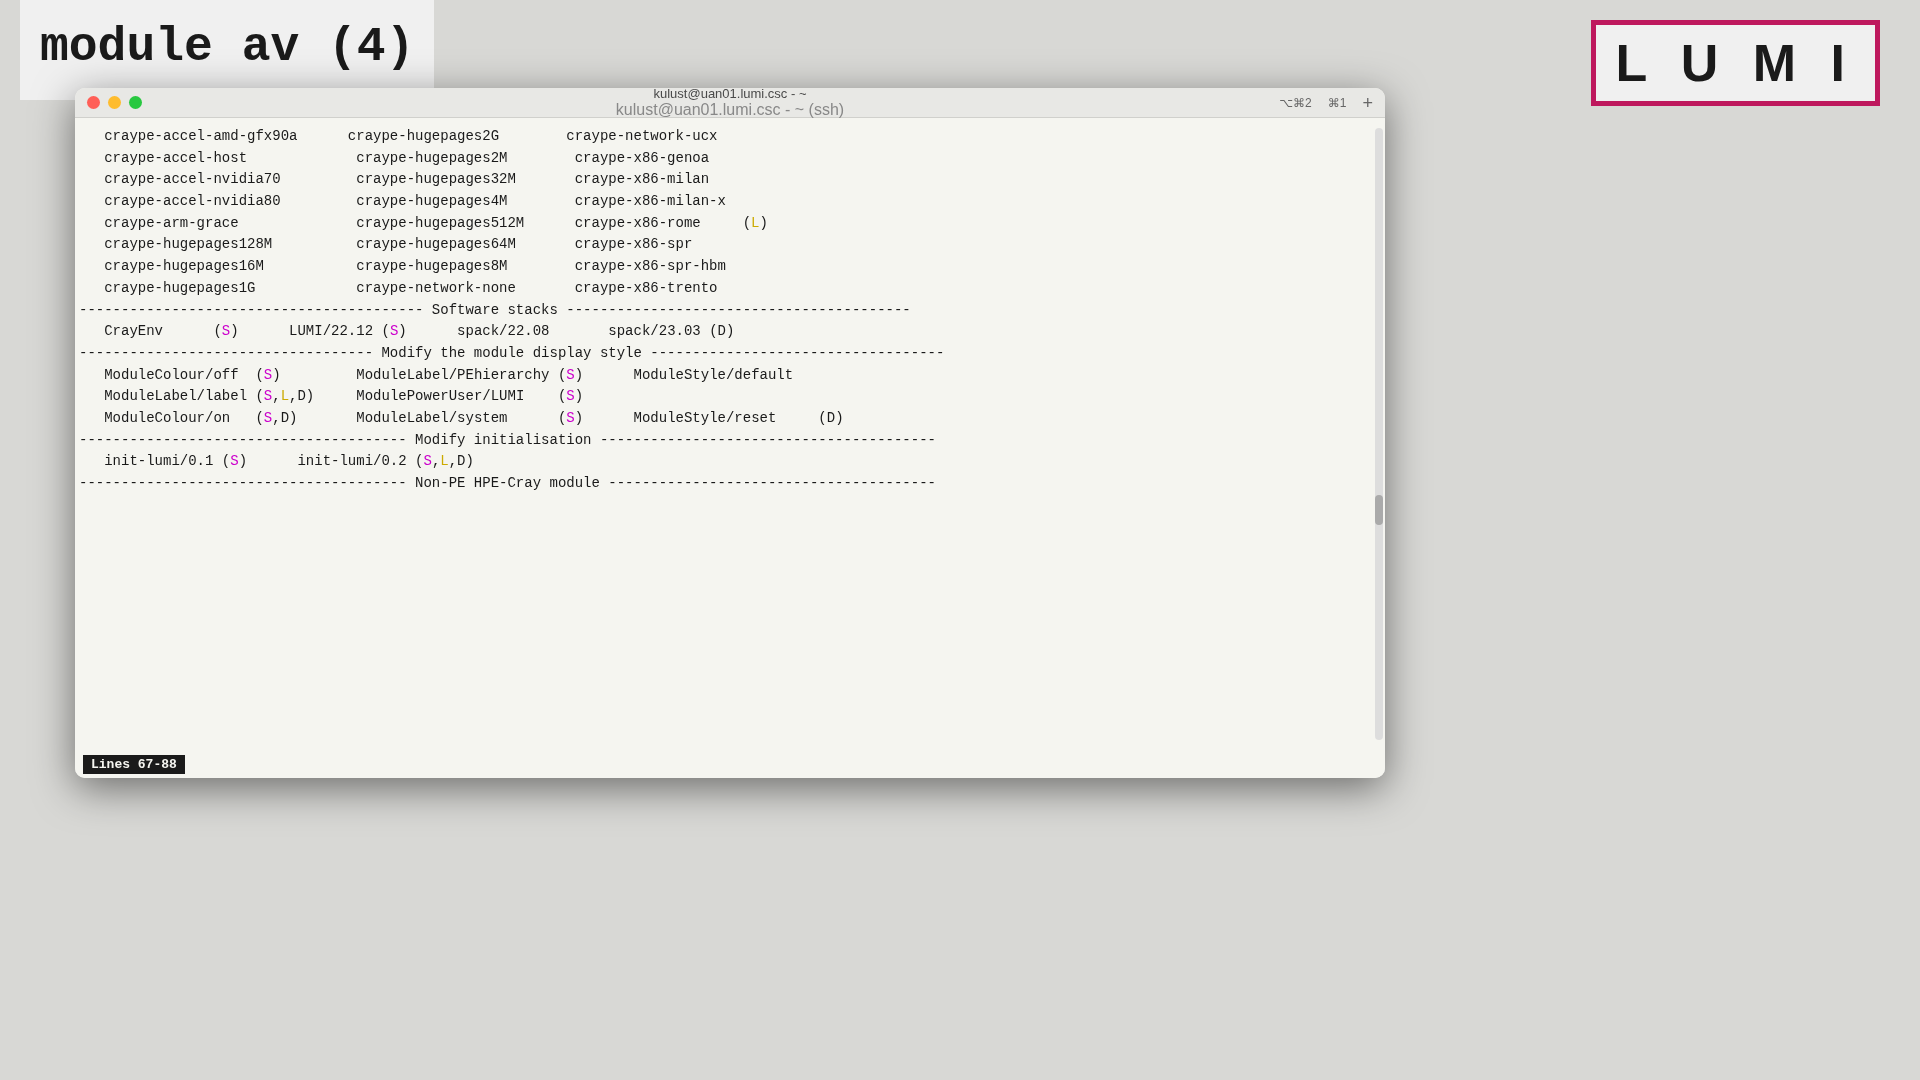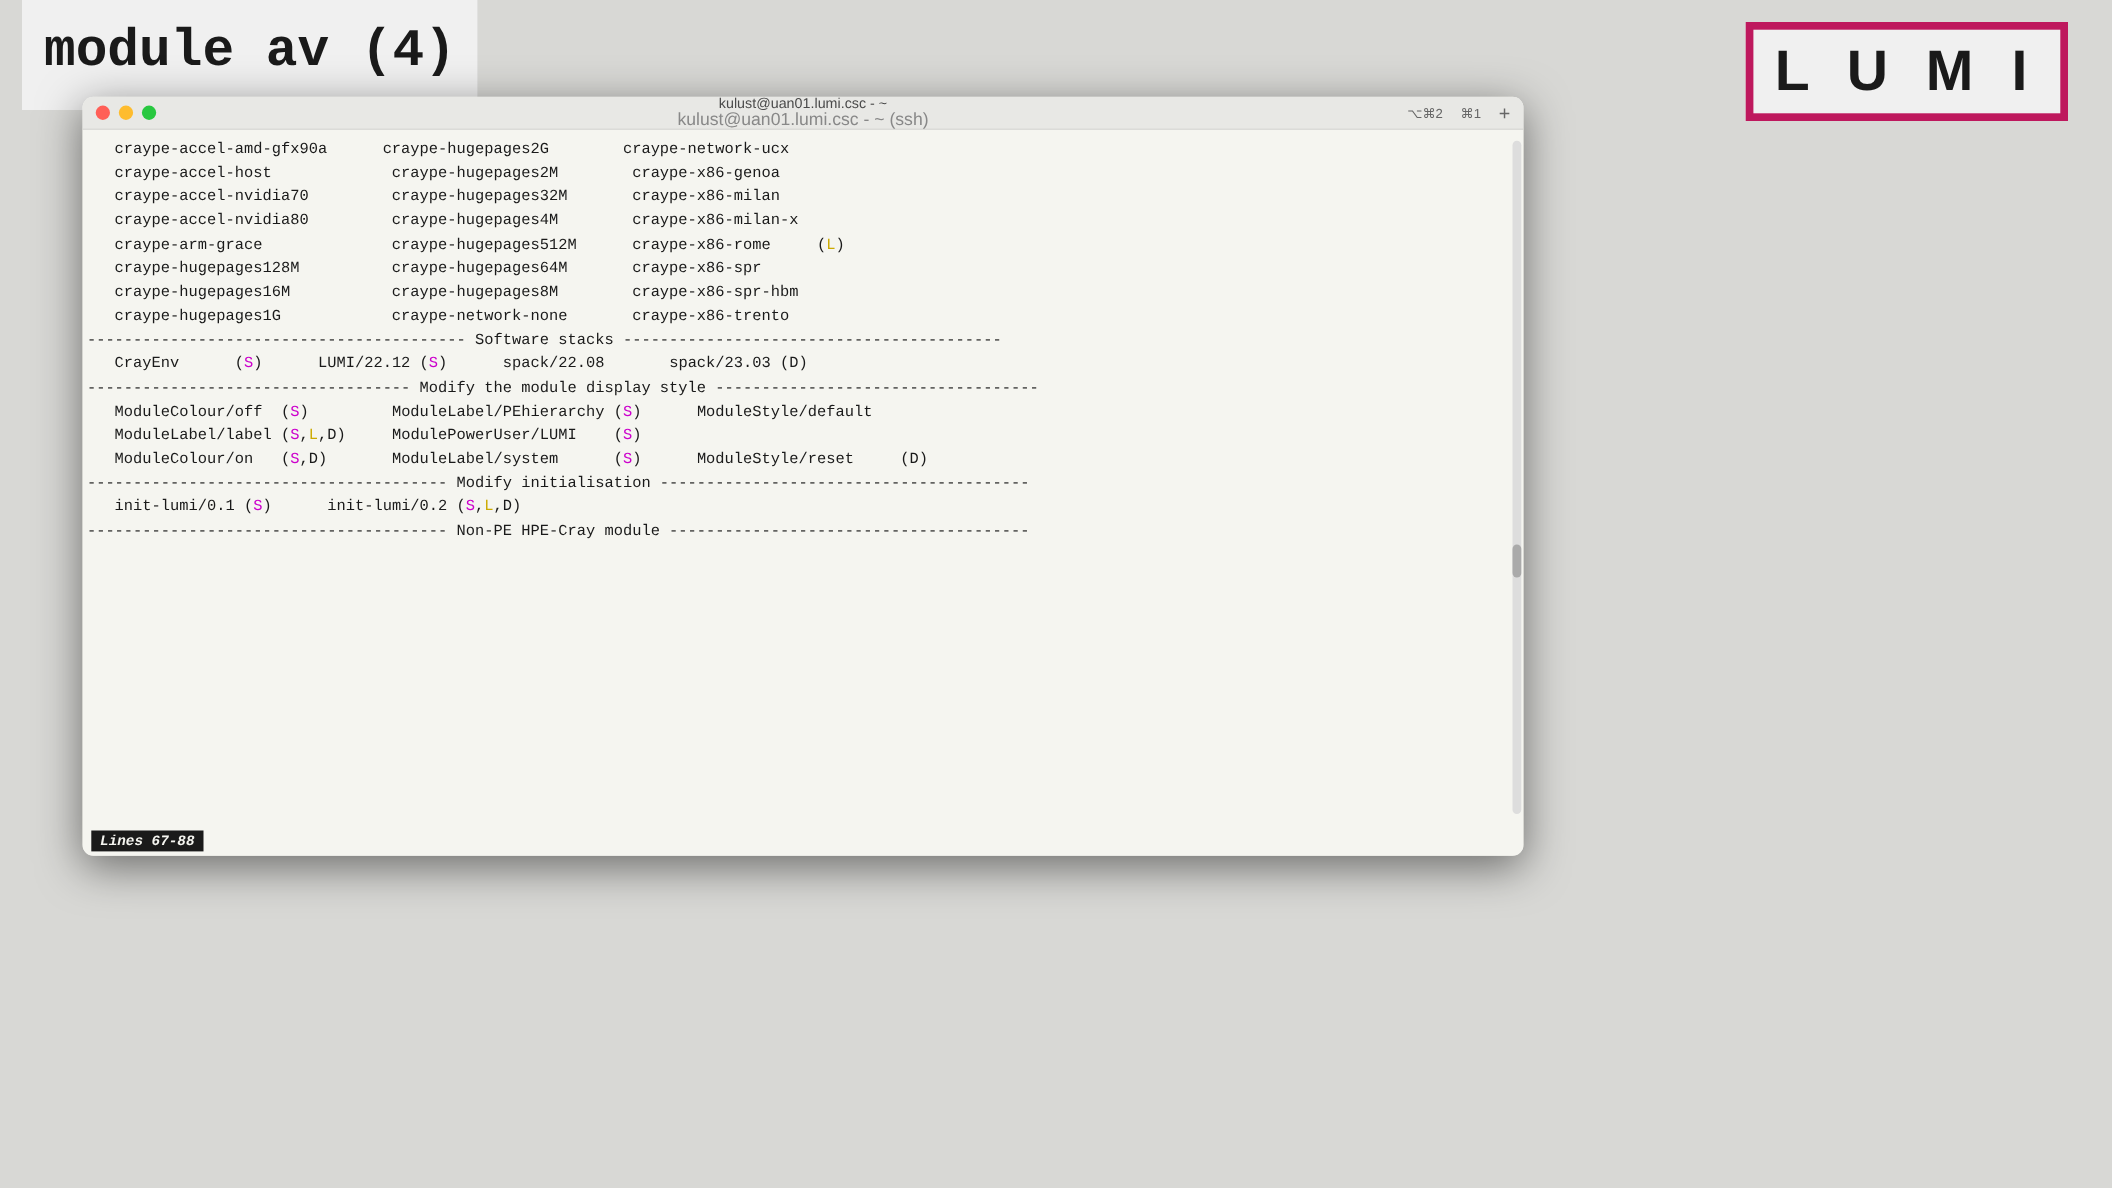--- a/index.html
+++ b/index.html
@@ -28,21 +28,21 @@
       padding: 26px 20px;
       font-family: 'Courier New', Courier, monospace;
       color: #1a1a1a;
     }
 
     
     .lumi-logo {
       position: absolute;
       top: 20px;
       right: 40px;
-      border: 7px solid #be185d;
+      border: 5px solid #be185d;
       padding: 8px 20px;
       font-size: 52px;
       font-weight: 900;
       letter-spacing: 10px;
       color: #1a1a1a;
       background: #f0f0f0;
       font-family: Arial, sans-serif;
     }
 
     
@@ -182,21 +182,20 @@
       flex-shrink: 0;
     }
 
     .status-lines-badge {
       background: #1a1a1a;
       color: #f5f5f0;
       font-family: 'Courier New', Courier, monospace;
       font-size: 13px;
       padding: 2px 8px;
       font-weight: bold;
-      font-style: italic;
     }
 
     
     .page-bg {
       position: absolute;
       top: 0;
       left: 0;
       width: 1920px;
       height: 1080px;
       background: #d8d8d5;

